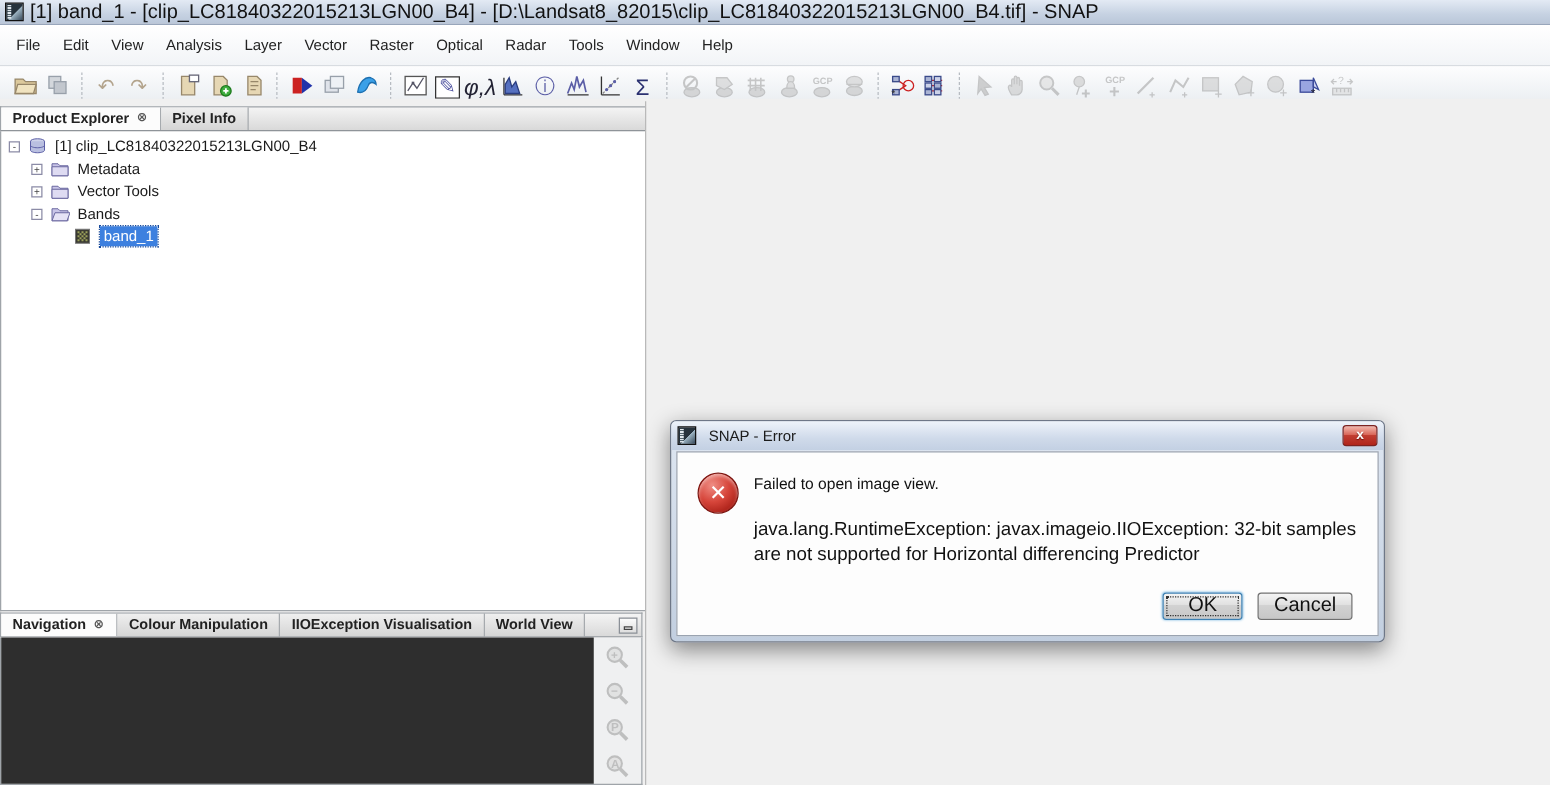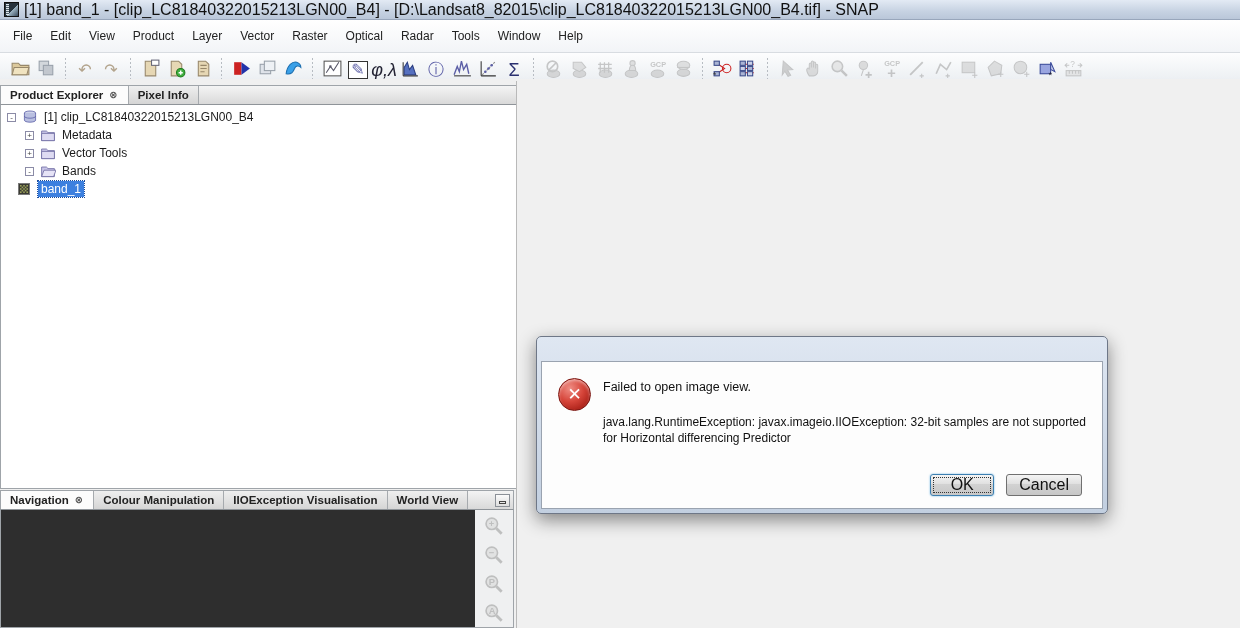--- a/index.html
+++ b/index.html
@@ -57,38 +57,38 @@
   .zoom-btn svg { width:22px; height:22px; }
 
   
   .dialog { position:absolute; left:536px; top:336px; width:572px; height:178px; border:1px solid #6e7787; border-radius:5px; box-shadow:0 6px 18px rgba(0,0,0,.45); background:linear-gradient(#dfe7f2,#c2cfe0); overflow:hidden; }
   .dlg-titlebar { height:23px; display:flex; align-items:center; padding:0 5px; background:linear-gradient(#eef3fa,#cfdaea 60%,#c3d0e3); }
   .dlg-title { margin-left:5px; color:#1c1c1c; }
   .dlg-close { margin-left:auto; width:28px; height:17px; border:1px solid #7c2321; border-radius:3px; background:linear-gradient(#f2b8ae,#d9675a 45%,#c23f33 46%,#b0251c); color:#fff; font-size:11px; font-weight:bold; line-height:15px; text-align:center; text-shadow:0 1px 1px #5e0f0c; padding:0; }
   .dlg-content { position:absolute; left:4px; right:4px; top:24px; bottom:4px; background:#fdfdfd; border:1px solid #9aa3b0; }
   .err-icon { position:absolute; left:16px; top:16px; width:33px; height:33px; border-radius:50%; background:radial-gradient(circle at 35% 30%, #ef8d84, #d6453a 45%, #a31a12 85%); border:1px solid #7c1510; box-shadow:inset 0 2px 3px rgba(255,255,255,.5); color:#fff; font-size:17px; font-weight:bold; text-align:center; line-height:31px; }
   .err-msg { position:absolute; left:61px; top:18px; font-size:12.5px; color:#111; }
-  .err-detail { position:absolute; left:61px; top:52px; width:500px; font-size:12px; color:#111; line-height:1.35; }
+  .err-detail { position:absolute; left:61px; top:52px; width:500px; font-size:15px; color:#111; line-height:1.35; }
   .dlg-buttons { position:absolute; right:20px; bottom:12px; display:flex; gap:12px; }
   .dlg-btn { min-width:64px; height:22px; font-size:16px; color:#111; border:1px solid #707070; border-radius:3px; background:linear-gradient(#f4f4f4,#e0e0e0 45%,#d2d2d2 46%,#c7c7c7); padding:0 12px; }
   .dlg-btn.focused { border-color:#3c7fb1; box-shadow:0 0 2px #69b1e0; outline:1px dotted #333; outline-offset:-4px; }
 </style>
 </head>
 <body>
 
 <div class="titlebar">
   <span class="app-icon"></span>
   <span class="title">[1] band_1 - [clip_LC81840322015213LGN00_B4] - [D:\Landsat8_82015\clip_LC81840322015213LGN00_B4.tif] - SNAP</span>
 </div>
 
 <div class="menubar" id="menubar">
     <div class="menu-item">File</div>
     <div class="menu-item">Edit</div>
     <div class="menu-item">View</div>
-    <div class="menu-item">Product</div>
+    <div class="menu-item">Analysis</div>
     <div class="menu-item">Layer</div>
     <div class="menu-item">Vector</div>
     <div class="menu-item">Raster</div>
     <div class="menu-item">Optical</div>
     <div class="menu-item">Radar</div>
     <div class="menu-item">Tools</div>
     <div class="menu-item">Window</div>
     <div class="menu-item">Help</div>
   </div>
 
@@ -397,21 +397,21 @@
           <div class="tree-row" style="padding-left: 24px;">
             <span class="expander">-</span>
             <span class="t-icon">
               <svg viewBox="0 0 20 20">
                 <path d="M2 5h6l2 2h8v10H2z" fill="#c9c5e8" stroke="#6b68a0"></path>
                 <path d="M5 9h15l-3 8H2z" fill="#e6e3f6" stroke="#6b68a0"></path>
               </svg>
             </span>
             <span class="t-label">Bands</span>
           </div>
-          <div class="tree-row" style="">
+          <div class="tree-row" style="padding-left: 42px;">
             <span class="expander none">+</span>
             <span class="t-icon">
               <svg viewBox="0 0 20 20">
                 <rect x="3" y="3" width="14" height="14" fill="#3a3a32" stroke="#777"></rect>
                 <g fill="#9aa05a">
                   <rect x="5" y="5" width="2" height="2"></rect>
                   <rect x="9" y="5" width="2" height="2"></rect>
                   <rect x="13" y="5" width="2" height="2"></rect>
                   <rect x="7" y="7" width="2" height="2"></rect>
                   <rect x="11" y="7" width="2" height="2"></rect>
@@ -475,20 +475,25 @@
               </svg></button>
           </div>
       </div>
     </div>
   </div>
 
   <div class="main-area"></div>
 </div>
 
 <div class="dialog">
+  <div class="dlg-titlebar">
+    <span class="app-icon"></span>
+    <span class="dlg-title">SNAP - Error</span>
+    <button class="dlg-close">x</button>
+  </div>
   <div class="dlg-content">
     <div class="err-icon">✕</div>
     <div class="err-msg">Failed to open image view.</div>
     <div class="err-detail">java.lang.RuntimeException: javax.imageio.IIOException: 32-bit samples are not supported for Horizontal differencing Predictor</div>
     <div class="dlg-buttons">
       <button class="dlg-btn focused">OK</button>
       <button class="dlg-btn">Cancel</button>
     </div>
   </div>
 </div>

